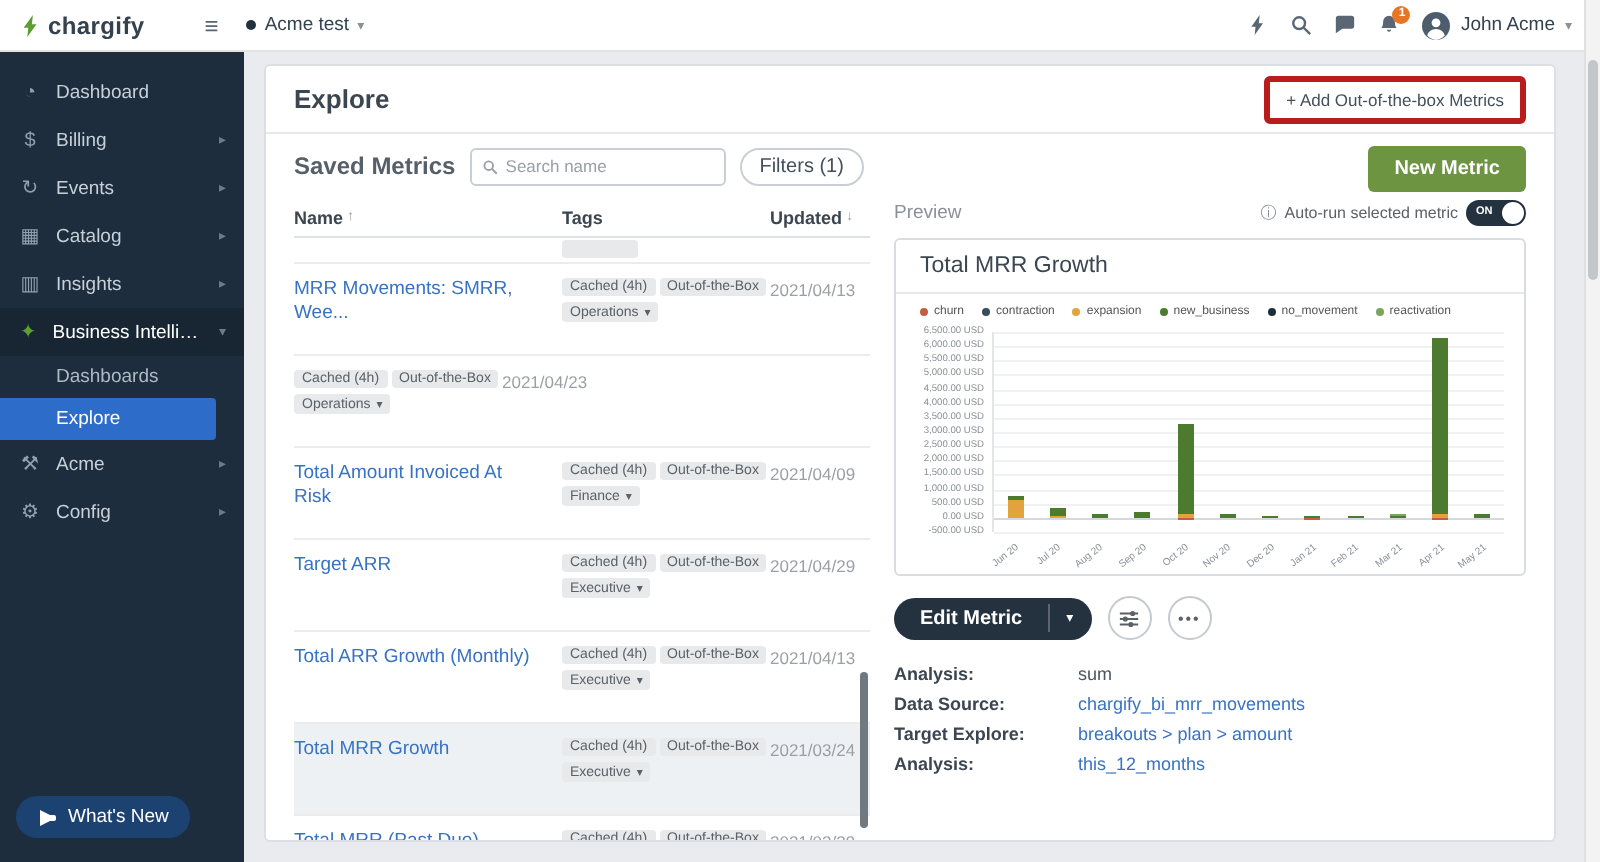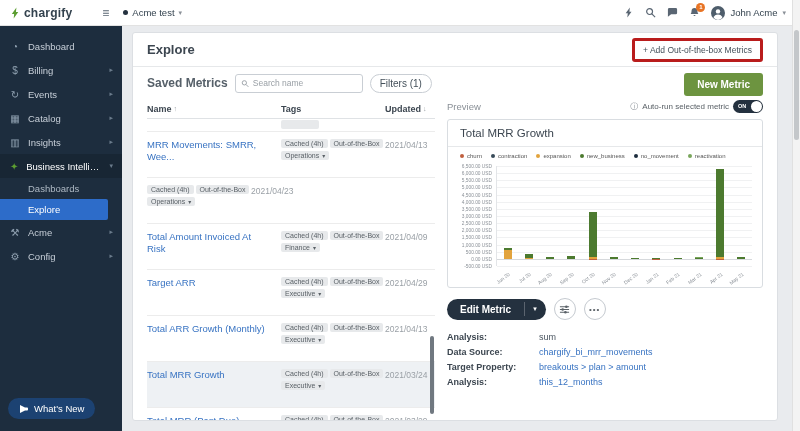--- a/index.html
+++ b/index.html
@@ -518,21 +518,21 @@
             <div class="details" id="metric-details">
                 <div class="detail-row">
                   <div class="detail-label">Analysis:</div>
                   <div class="detail-value">sum</div>
                 </div>
                 <div class="detail-row">
                   <div class="detail-label">Data Source:</div>
                   <div class="detail-value">chargify_bi_mrr_movements</div>
                 </div>
                 <div class="detail-row">
-                  <div class="detail-label">Target Property:</div>
+                  <div class="detail-label">Target Explore:</div>
                   <div class="detail-value">breakouts &gt; plan &gt; amount</div>
                 </div>
                 <div class="detail-row">
                   <div class="detail-label">Analysis:</div>
                   <div class="detail-value">this_12_months</div>
                 </div>
               </div>
           </section>
 
         </div>

